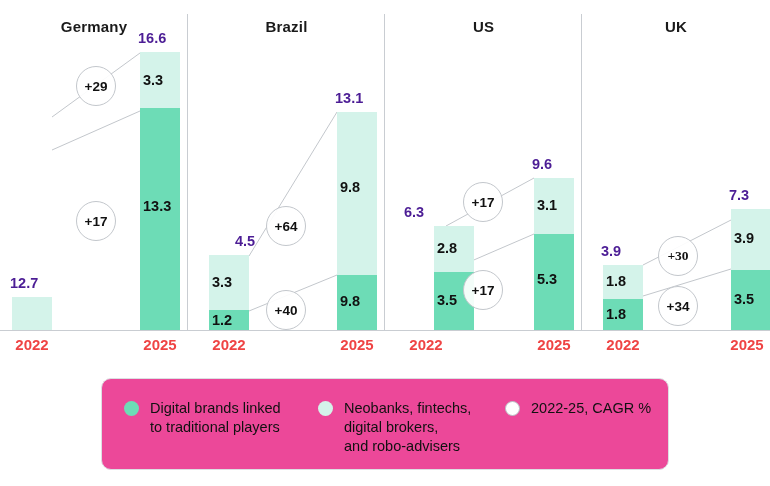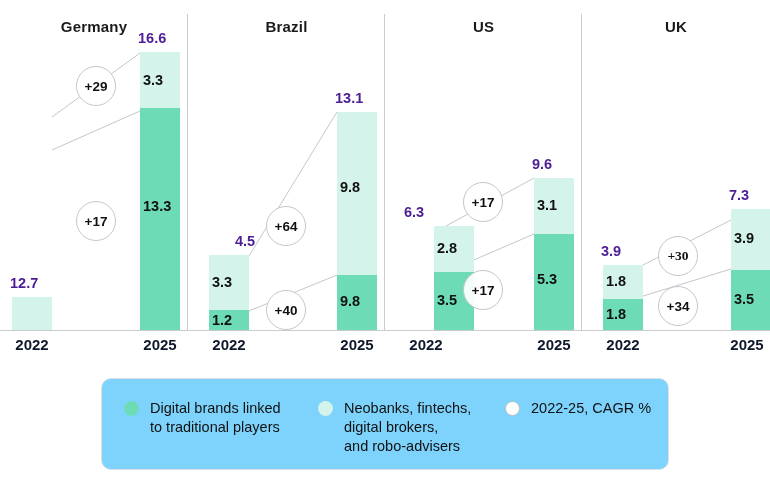--- a/index.html
+++ b/index.html
@@ -89,21 +89,21 @@
     color: #4c1d95;
     white-space: nowrap;
     line-height: 1;
   }
 
   .x-tick {
     position: absolute;
     top: 336px;
     font-size: 15px;
     font-weight: bold;
-    color: #0f172a;
+    color: #ef4444;
     width: 56px;
     text-align: center;
     white-space: nowrap;
   }
 
   .cagr-bubble {
     position: absolute;
     width: 40px;
     height: 40px;
     border-radius: 50%;
@@ -129,21 +129,21 @@
 
   
   #legend {
     position: absolute;
     left: 101px;
     top: 378px;
     width: 568px;
     height: 92px;
     border: 1px solid #dcdfe3;
     border-radius: 10px;
-    background: #7dd3fc;
+    background: #ec4899;
     box-sizing: border-box;
   }
 
   .legend-item {
     position: absolute;
     top: 20px;
     display: flex;
     align-items: flex-start;
   }
 

